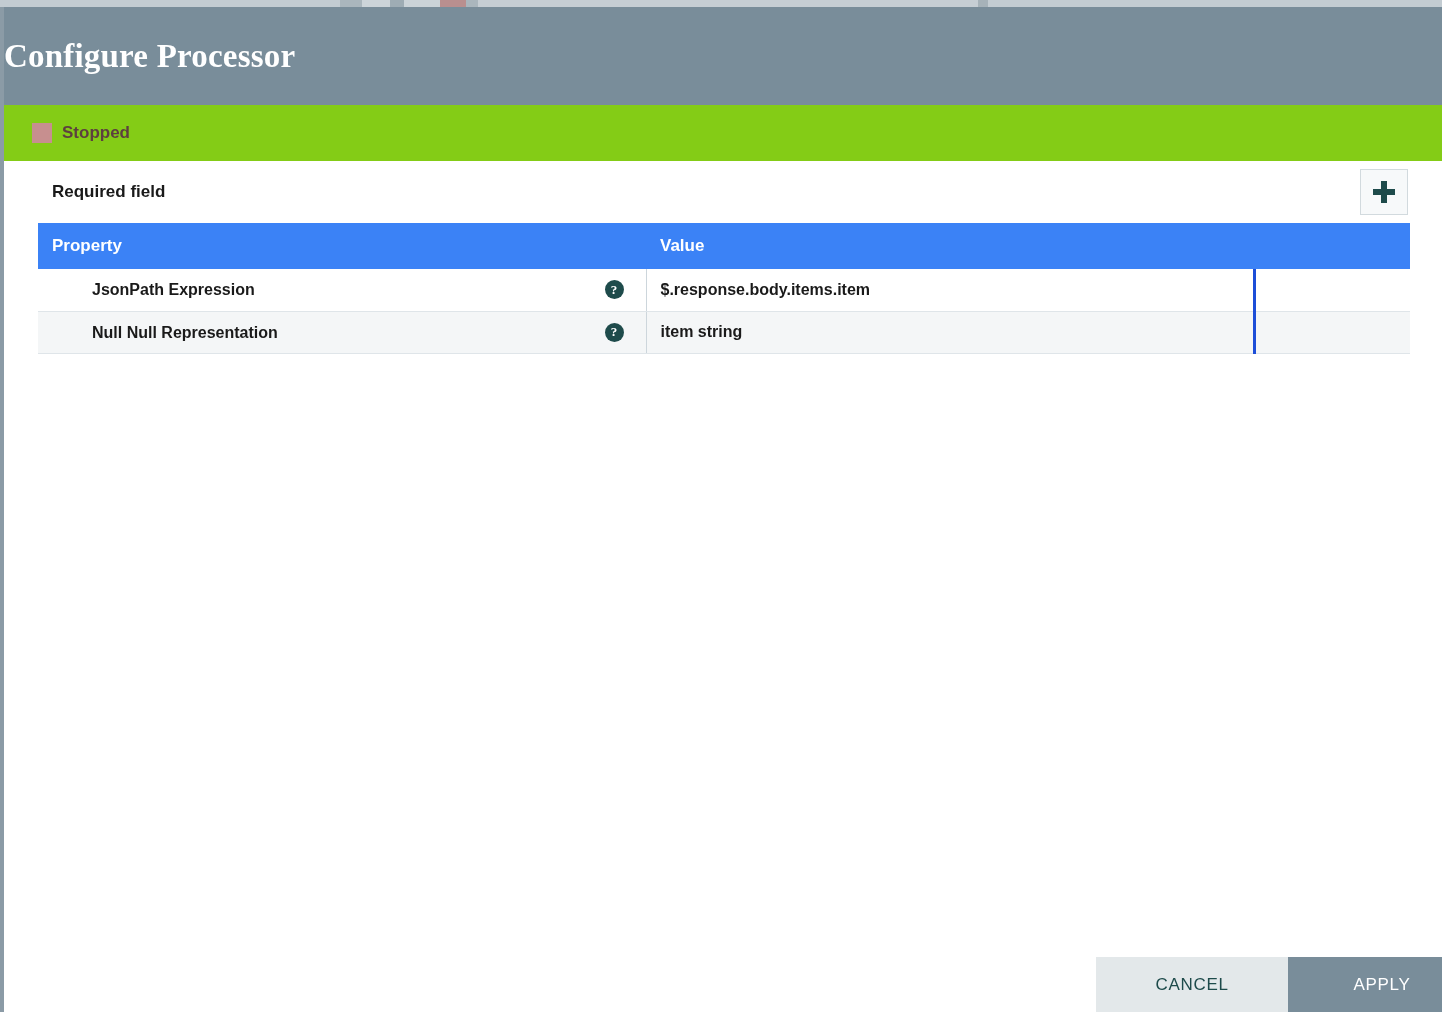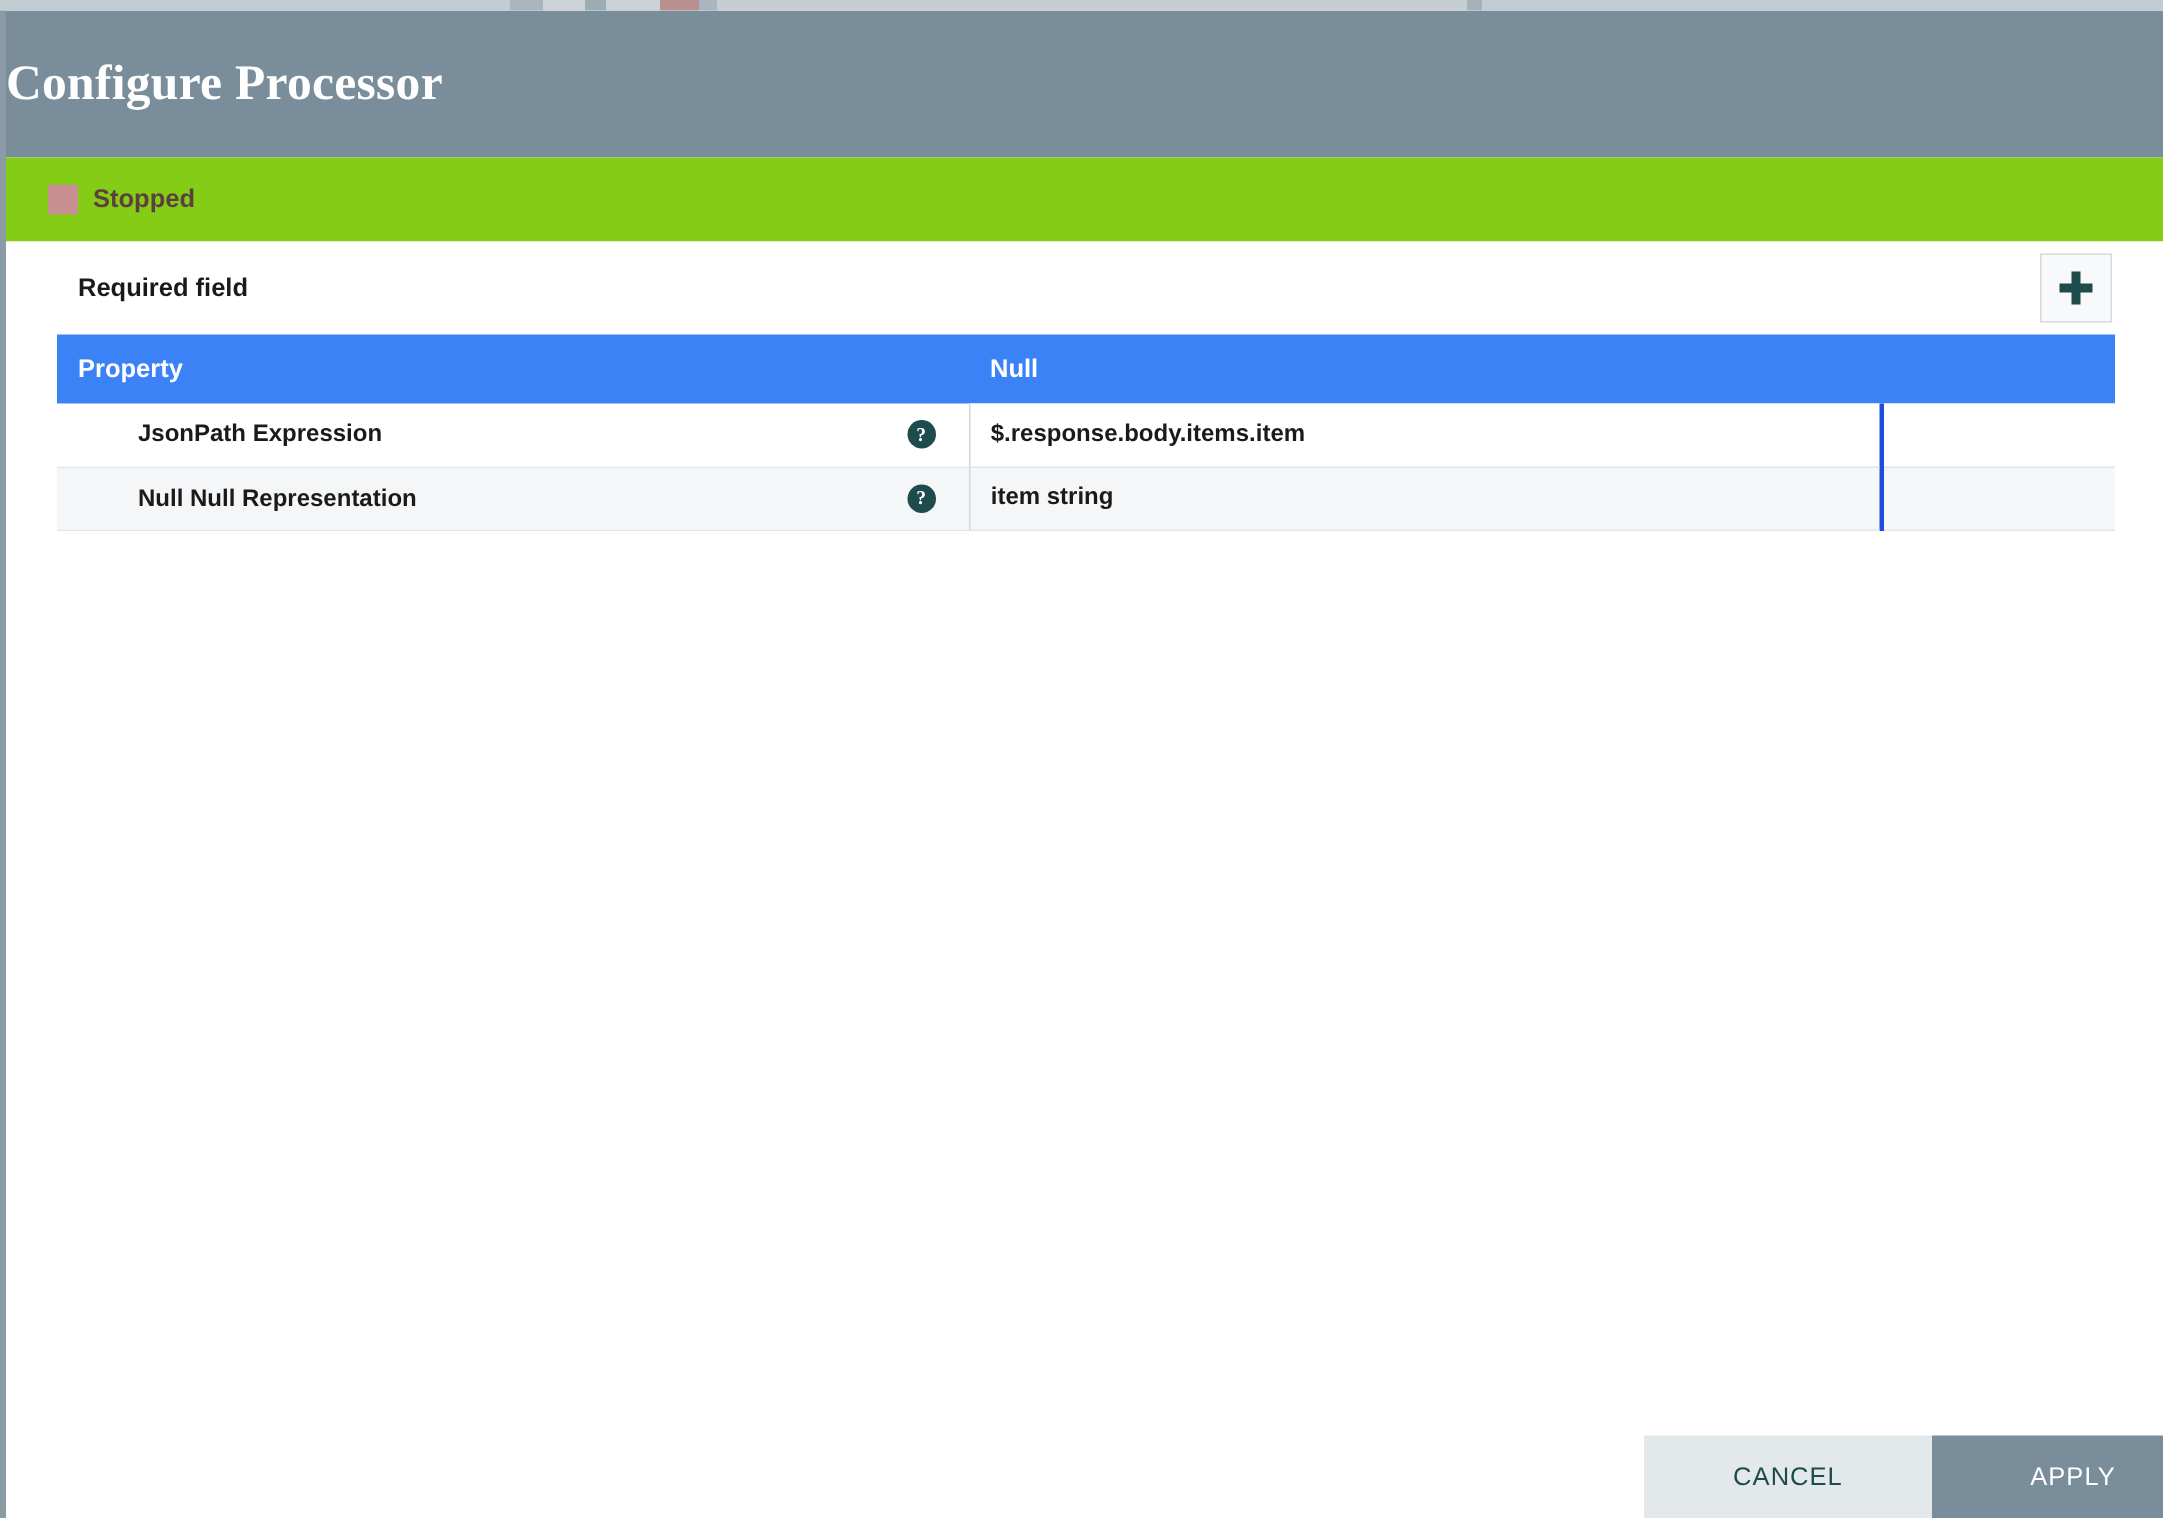--- a/index.html
+++ b/index.html
@@ -286,21 +286,21 @@
 
     <table id="properties-table">
       <colgroup>
         <col style="width:608px">
         <col style="width:608px">
         <col style="width:156px">
       </colgroup>
       <thead>
         <tr>
           <th>Property</th>
-          <th>Null</th>
+          <th>Value</th>
           <th></th>
         </tr>
       </thead>
       <tbody>
         <tr>
           <td class="prop-cell">
             <div class="prop-inner">
               <span>JsonPath Expression</span>
               <span class="help-icon">?</span>
             </div>

